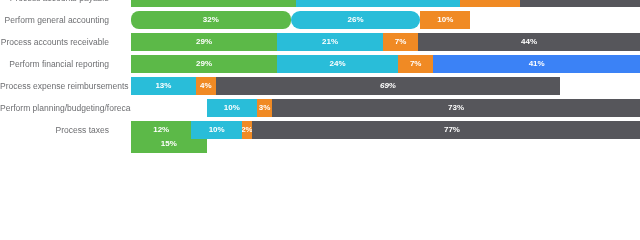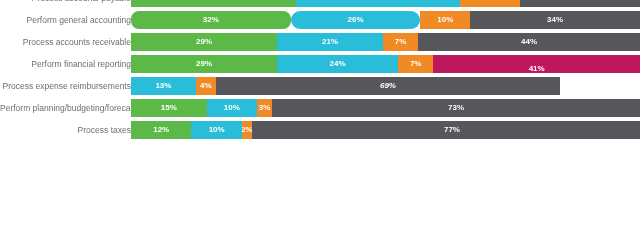--- a/index.html
+++ b/index.html
@@ -35,21 +35,21 @@
   .bar-row {
     display: flex;
     align-items: stretch;
     height: 18px;
     margin-bottom: 4px;
   }
 
   .row-label {
     width: 131px;
     flex: 0 0 131px;
-    padding-right: 0;
+    padding-right: 22px;
     box-sizing: border-box;
     text-align: right;
     font-size: 8.5px;
     line-height: 18px;
     color: #6d6e71;
     white-space: nowrap;
     overflow: hidden;
   }
 
   .bar-track {
@@ -108,23 +108,20 @@
         <div class="bar-track">
           <div class="seg seg-green" style="width: 31.3725%; background: rgb(92, 185, 72); border-radius: 8px;">
             <span class="seg-label">32%</span>
           </div>
           <div class="seg seg-blue" style="width: 25.4902%; background: rgb(41, 189, 217); border-radius: 9px;">
             <span class="seg-label">26%</span>
           </div>
           <div class="seg seg-orange" style="width: 9.80392%; background: rgb(240, 138, 36);">
             <span class="seg-label">10%</span>
           </div>
-          <div class="seg seg-gray" style="width: 33.3333%; background: rgb(86, 86, 91);">
-            <span class="seg-label">34%</span>
-          </div>
         </div>
       </div>
       <div class="bar-row">
         <div class="row-label">Process accounts receivable</div>
         <div class="bar-track">
           <div class="seg seg-green" style="width: 28.7129%; background: rgb(92, 185, 72);">
             <span class="seg-label">29%</span>
           </div>
           <div class="seg seg-blue" style="width: 20.7921%; background: rgb(41, 189, 217);">
             <span class="seg-label">21%</span>
@@ -142,21 +139,21 @@
         <div class="bar-track">
           <div class="seg seg-green" style="width: 28.7129%; background: rgb(92, 185, 72);">
             <span class="seg-label">29%</span>
           </div>
           <div class="seg seg-blue" style="width: 23.7624%; background: rgb(41, 189, 217);">
             <span class="seg-label">24%</span>
           </div>
           <div class="seg seg-orange" style="width: 6.93069%; background: rgb(240, 138, 36);">
             <span class="seg-label">7%</span>
           </div>
-          <div class="seg seg-gray" style="width: 40.5941%; background: #be185d; align-items: flex-end;">
+          <div class="seg seg-gray" style="width: 40.5941%; background: #3b82f6;">
             <span class="seg-label">41%</span>
           </div>
         </div>
       </div>
       <div class="bar-row">
         <div class="row-label">Process expense reimbursements</div>
         <div class="bar-track">
           <div class="seg seg-blue" style="width: 12.7451%; background: rgb(41, 189, 217);">
             <span class="seg-label">13%</span>
           </div>
@@ -164,21 +161,21 @@
             <span class="seg-label">4%</span>
           </div>
           <div class="seg seg-gray" style="width: 67.6471%; background: rgb(86, 86, 91); font-style: italic;">
             <span class="seg-label">69%</span>
           </div>
         </div>
       </div>
       <div class="bar-row">
         <div class="row-label">Perform planning/budgeting/forecasting</div>
         <div class="bar-track">
-          <div class="seg seg-green" style="width: 14.8515%; background: rgb(92, 185, 72);">
+          <div class="seg seg-green" style="width: 14.8515%; background: rgb(92, 185, 72); margin-top: 36px;">
             <span class="seg-label">15%</span>
           </div>
           <div class="seg seg-blue" style="width: 9.90099%; background: rgb(41, 189, 217);">
             <span class="seg-label">10%</span>
           </div>
           <div class="seg seg-orange" style="width: 2.9703%; background: rgb(240, 138, 36);">
             <span class="seg-label">3%</span>
           </div>
           <div class="seg seg-gray" style="width: 72.2772%; background: rgb(86, 86, 91);">
             <span class="seg-label">73%</span>

